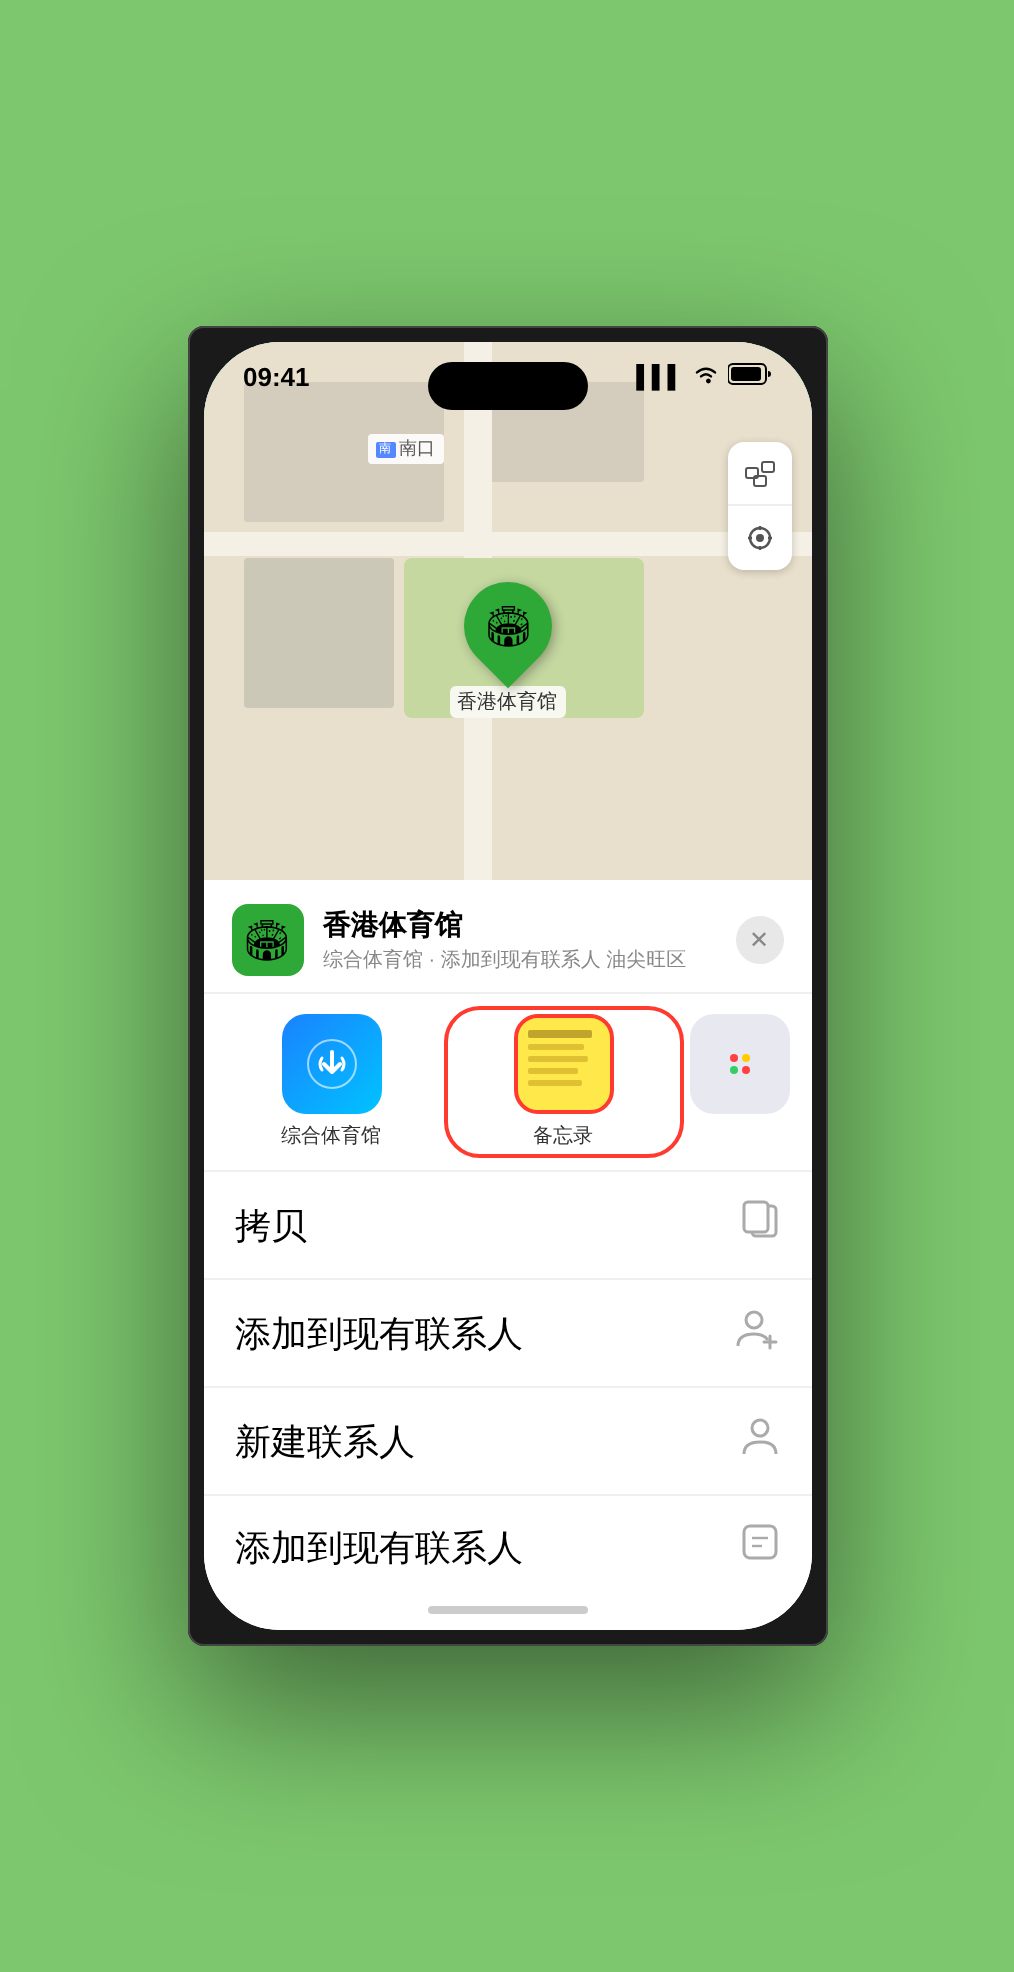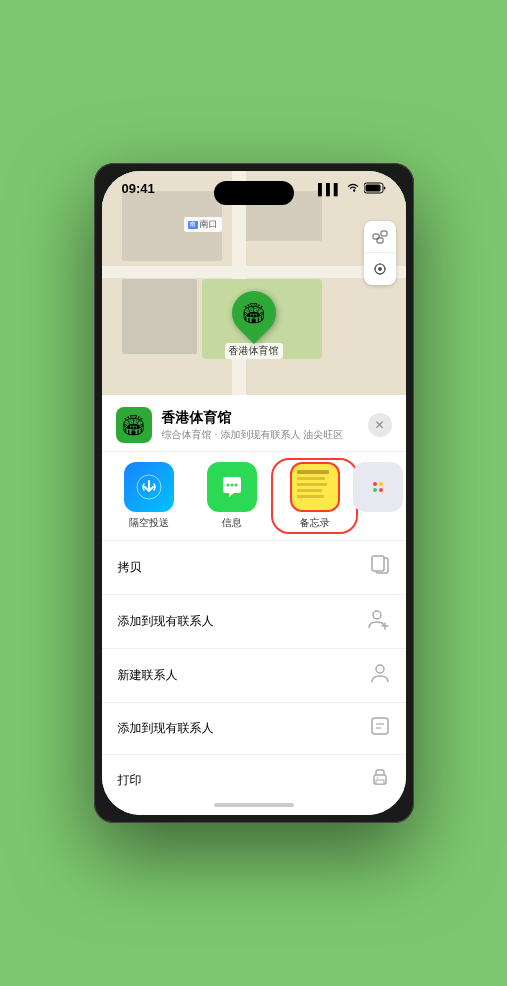--- a/index.html
+++ b/index.html
@@ -10,21 +10,21 @@
       justify-content: center;
       align-items: center;
       min-height: 100vh;
       font-family: -apple-system, 'PingFang SC', 'Helvetica Neue', sans-serif;
     }
 
     .phone-frame {
       width: 320px;
       height: 660px;
       background: #1a1a1a;
-      border-radius: 20px;
+      border-radius: 8px;
       padding: 8px;
       position: relative;
       box-shadow: 0 30px 80px rgba(0,0,0,0.5), inset 0 0 0 1px #444;
     }
 
     .phone-screen {
       width: 100%;
       height: 100%;
       background: #fff;
       border-radius: 38px;
@@ -323,21 +323,21 @@
       justify-content: space-between;
       padding: 13px 16px;
       border-bottom: 1px solid #f0f0f0;
     }
 
     .action-item:last-child {
       border-bottom: none;
     }
 
     .action-label {
-      font-size: 12px;
+      font-size: 18px;
       color: #000;
     }
 
     .action-icon {
       font-size: 18px;
       color: #aaa;
     }
 
     
     .more-dots {
@@ -478,34 +478,23 @@
 
         <div class="share-icon-item">
           <div class="share-icon-wrap airdrop">
             <svg width="28" height="28" viewBox="0 0 28 28">
               <circle cx="14" cy="14" r="12" fill="none" stroke="rgba(255,255,255,0.6)" stroke-width="1"></circle>
               <path d="M14 8 L14 18 M10 14 L14 18 L18 14" stroke="#fff" stroke-width="2" fill="none" stroke-linecap="round" stroke-linejoin="round"></path>
               <path d="M9 11 Q7 14 9 17" stroke="#fff" stroke-width="1.5" fill="none" stroke-linecap="round"></path>
               <path d="M19 11 Q21 14 19 17" stroke="#fff" stroke-width="1.5" fill="none" stroke-linecap="round"></path>
             </svg>
           </div>
-          <span class="share-icon-label">隔空投送</span>
-        </div>
-
-        <div class="share-icon-item">
-          <div class="share-icon-wrap messages">
-            <svg width="28" height="28" viewBox="0 0 28 28">
-              <path d="M5 6 Q5 4 7 4 L21 4 Q23 4 23 6 L23 18 Q23 20 21 20 L16 20 L11 24 L11 20 L7 20 Q5 20 5 18 Z" fill="#fff"></path>
-              <circle cx="10" cy="12" r="1.5" fill="#2cd954"></circle>
-              <circle cx="14" cy="12" r="1.5" fill="#2cd954"></circle>
-              <circle cx="18" cy="12" r="1.5" fill="#2cd954"></circle>
-            </svg>
-          </div>
-          <span class="share-icon-label">信息</span>
-        </div>
+          <span class="share-icon-label">综合体育馆</span>
+        </div>
+
 
 
         <div class="share-icon-item" style="outline: 2px solid #ff3b30; outline-offset: 2px; border-radius: 14px; font-family: Liberation Mono, monospace;">
           <div class="share-icon-wrap notes" style="position:relative;">
             <div class="notes-icon-inner">
               <div class="note-line first"></div>
               <div class="note-line" style="width:80%;"></div>
               <div class="note-line" style="width:85%;"></div>
               <div class="note-line" style="width:70%;"></div>
               <div class="note-line" style="width:75%;"></div>
@@ -568,31 +557,20 @@
           <span class="action-label">添加到现有联系人</span>
           <span class="action-icon">
             <svg width="20" height="20" viewBox="0 0 20 20">
               <rect x="2" y="2" width="16" height="16" rx="3" stroke="#aaa" stroke-width="1.5" fill="none"></rect>
               <line x1="6" y1="8" x2="14" y2="8" stroke="#aaa" stroke-width="1.2"></line>
               <line x1="6" y1="12" x2="11" y2="12" stroke="#aaa" stroke-width="1.2"></line>
             </svg>
           </span>
         </div>
 
-        <div class="action-item" style="padding-bottom:6px;">
-          <span class="action-label">打印</span>
-          <span class="action-icon">
-            <svg width="20" height="20" viewBox="0 0 20 20">
-              <rect x="4" y="7" width="12" height="9" rx="1.5" stroke="#aaa" stroke-width="1.5" fill="none"></rect>
-              <path d="M6 7 V4 Q6 2 8 2 L12 2 Q14 2 14 4 V7" stroke="#aaa" stroke-width="1.5" fill="none"></path>
-              <rect x="6" y="12" width="8" height="4" fill="white" stroke="#aaa" stroke-width="1"></rect>
-              <circle cx="7.5" cy="10" r="0.8" fill="#aaa"></circle>
-            </svg>
-          </span>
-        </div>
 
       </div>
 
       <div style="display:flex;justify-content:center;padding:4px 0 8px;">
         <div style="width:80px;height:4px;background:#ccc;border-radius:2px;"></div>
       </div>
 
     </div>
   </div>
 </div>

